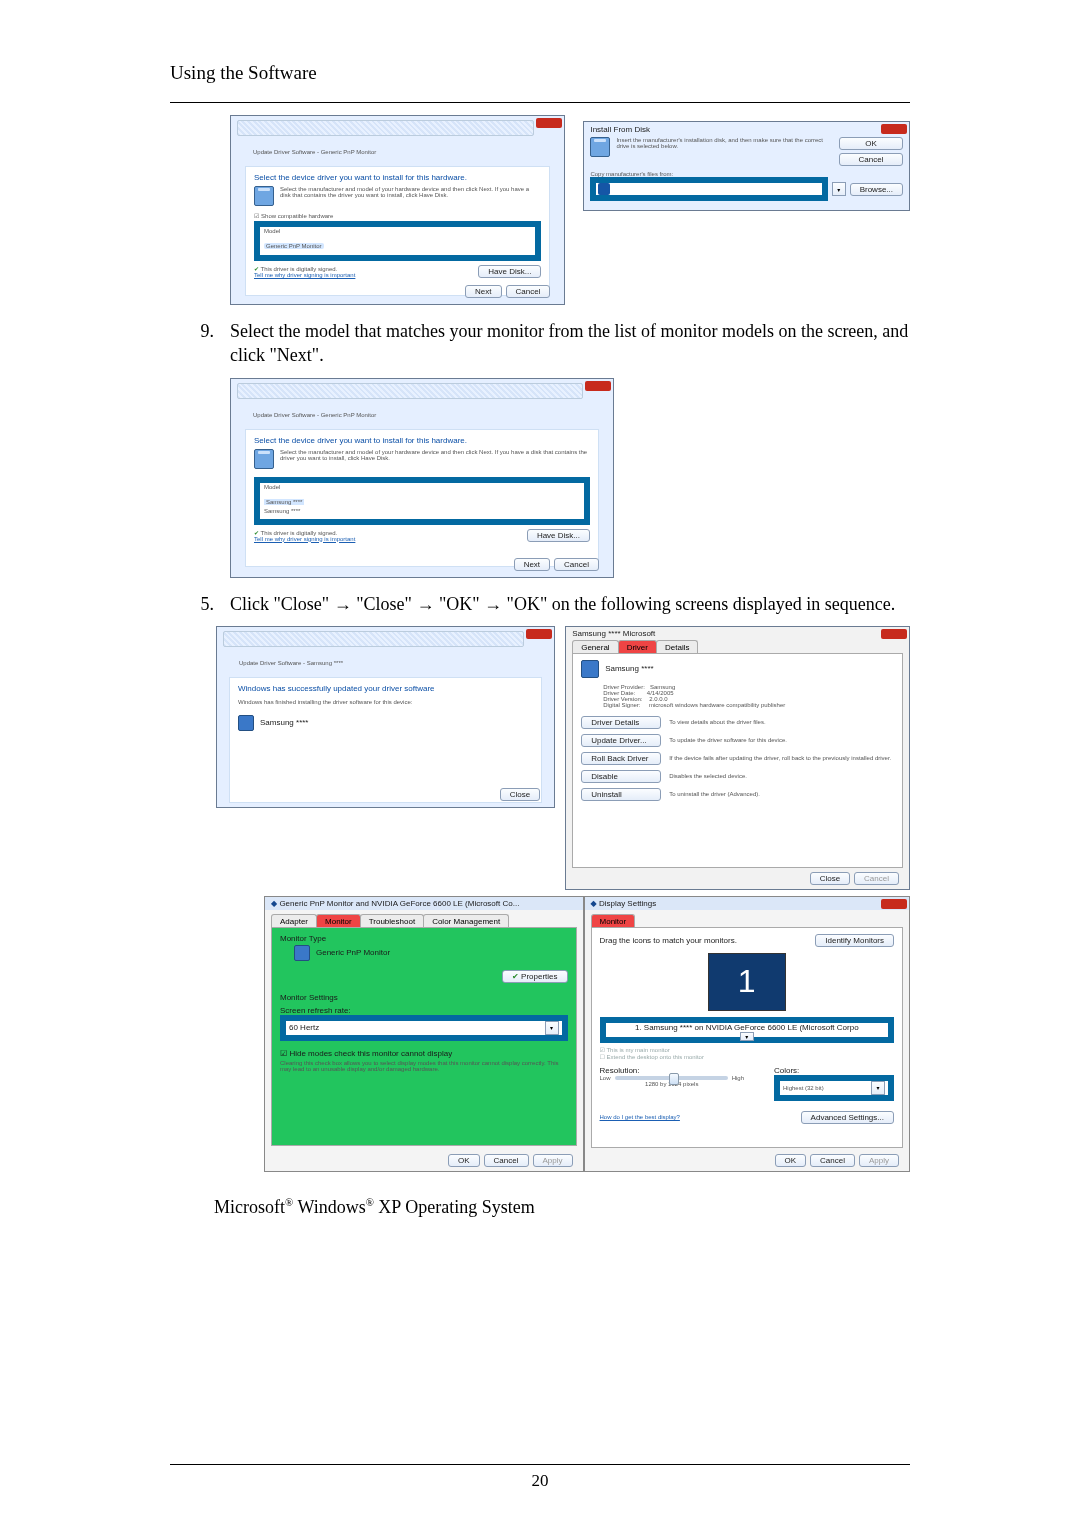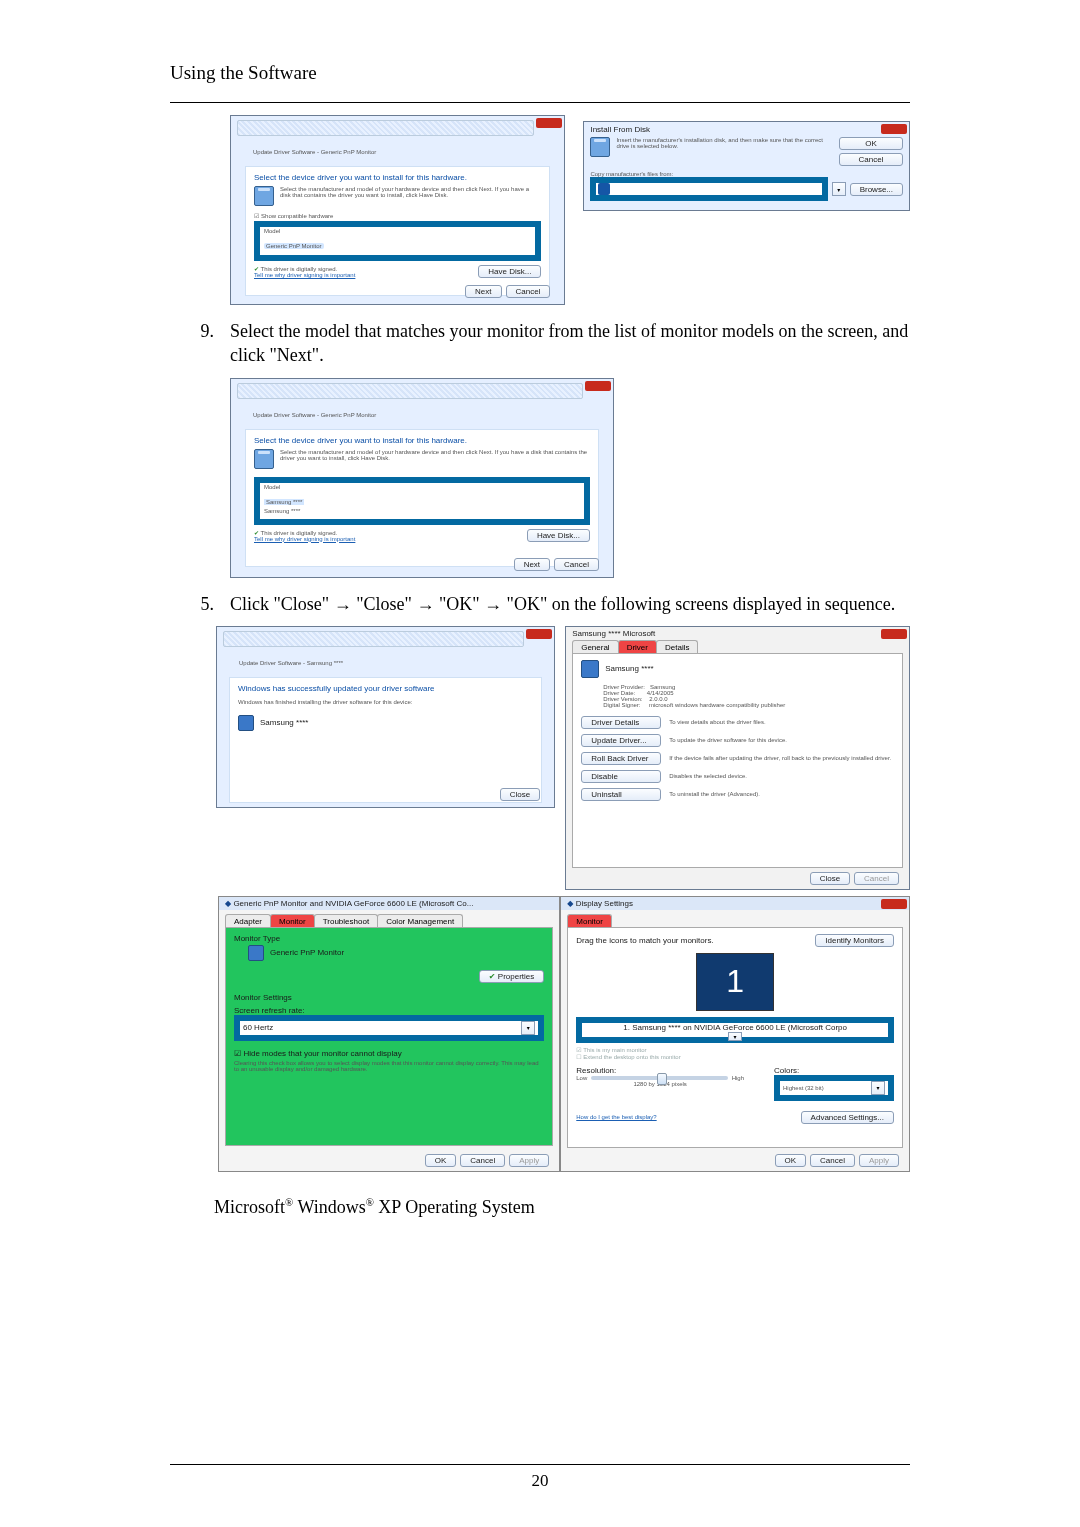--- a/index.html
+++ b/index.html
@@ -61,21 +61,21 @@
   .titlebar-red {
     position: absolute; top: 2px; right: 2px;
     width: 26px; height: 10px; background: #c72a1d; border-radius: 2px;
   }
   .wiz { width: 380px; height: 190px; }
   .filepick { width: 370px; height: 90px; margin-top: 6px; }
   .wiz2 { width: 384px; height: 200px; margin-left: 60px; }
   .trio-row { display: flex; gap: 10px; margin-left: 46px; }
   .trio-a { width: 360px; height: 182px; }
   .trio-b { width: 366px; height: 264px; }
-  .trio2-row { display: flex; margin-top: 6px; padding-left: 48px;}
+  .trio2-row { display: flex; margin-left: 46px; margin-top: 6px; padding-left: 48px;}
   .monprop { width: 366px; height: 276px; border: 1px solid #888; background: #f4f4f4; box-sizing: border-box; position: relative;}
   .dispset { width: 374px; height: 276px; border: 1px solid #888; background: #f4f4f4; box-sizing: border-box; position: relative;}
 
   .small { font-family: Tahoma, Arial, sans-serif; font-size: 8px; color: #1a1a1a; }
   .tiny  { font-family: Tahoma, Arial, sans-serif; font-size: 6px; color: #555; }
   .blue  { color: #0b4fa6; }
   .linky { color: #1b5fb3; text-decoration: underline; }
   .winbtn {
     display: inline-block;
     border: 1px solid #8b9db6;
@@ -307,21 +307,21 @@
         </div>
         <div style="text-align:right; margin-top:4px;">
           <span class="winbtn"><span style="color:#2a8a2a;">✔</span> <span>Properties</span></span>
         </div>
         <div class="small" style="margin-top:10px;">Monitor Settings</div>
         <div class="small" style="margin-top:4px;">Screen refresh rate:</div>
         <div class="fieldbox" style="height:14px; display:flex; align-items:center; justify-content:space-between; padding:0 3px;">
           <span class="small">60 Hertz</span>
           <span class="dropdown">▾</span>
         </div>
-        <div class="small" style="margin-top:8px;">☑ <span>Hide modes that your monitor cannot display</span></div>
+        <div class="small" style="margin-top:8px;">☑ <span>Hide modes check this monitor cannot display</span></div>
         <div class="tiny" style="margin-top:2px;">Clearing this check box allows you to select display modes that this monitor cannot display correctly. This may lead to an unusable display and/or damaged hardware.</div>
       </div>
       <div style="position:absolute; right:10px; bottom:4px;">
         <span class="winbtn">OK</span>
         <span class="winbtn">Cancel</span>
         <span class="winbtn" style="color:#999;">Apply</span>
       </div>
     </div>
 
     <div class="dispset">

